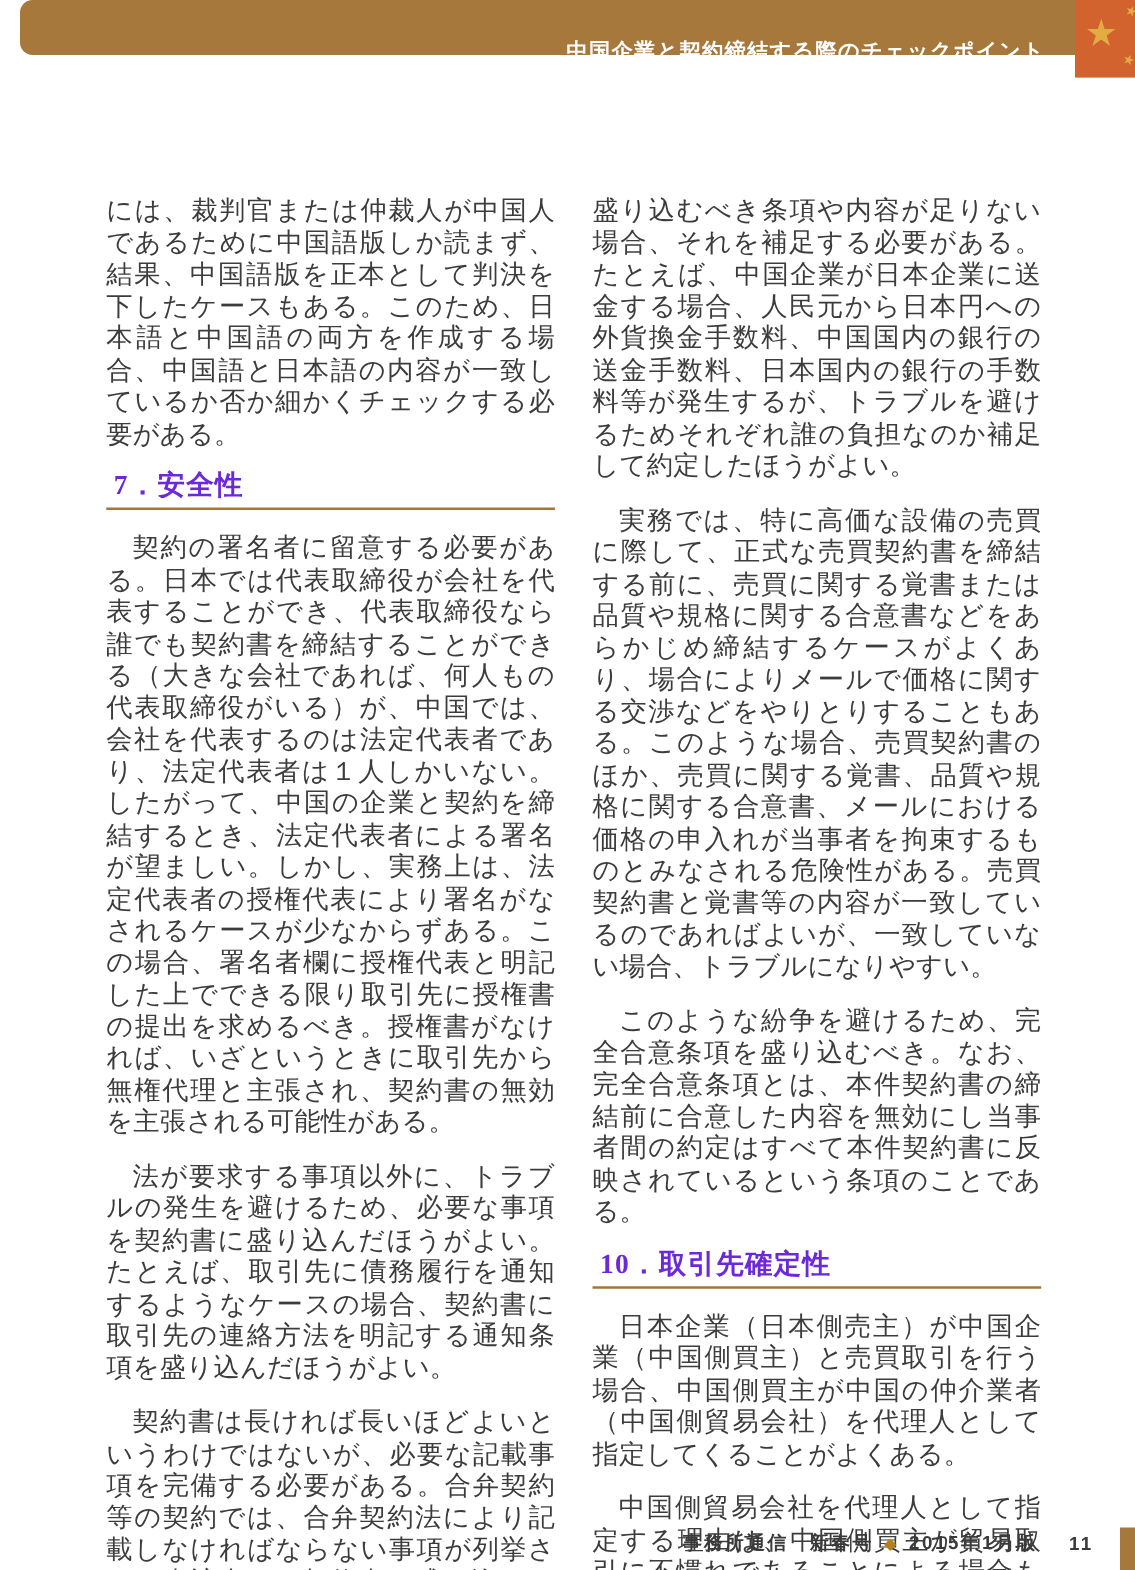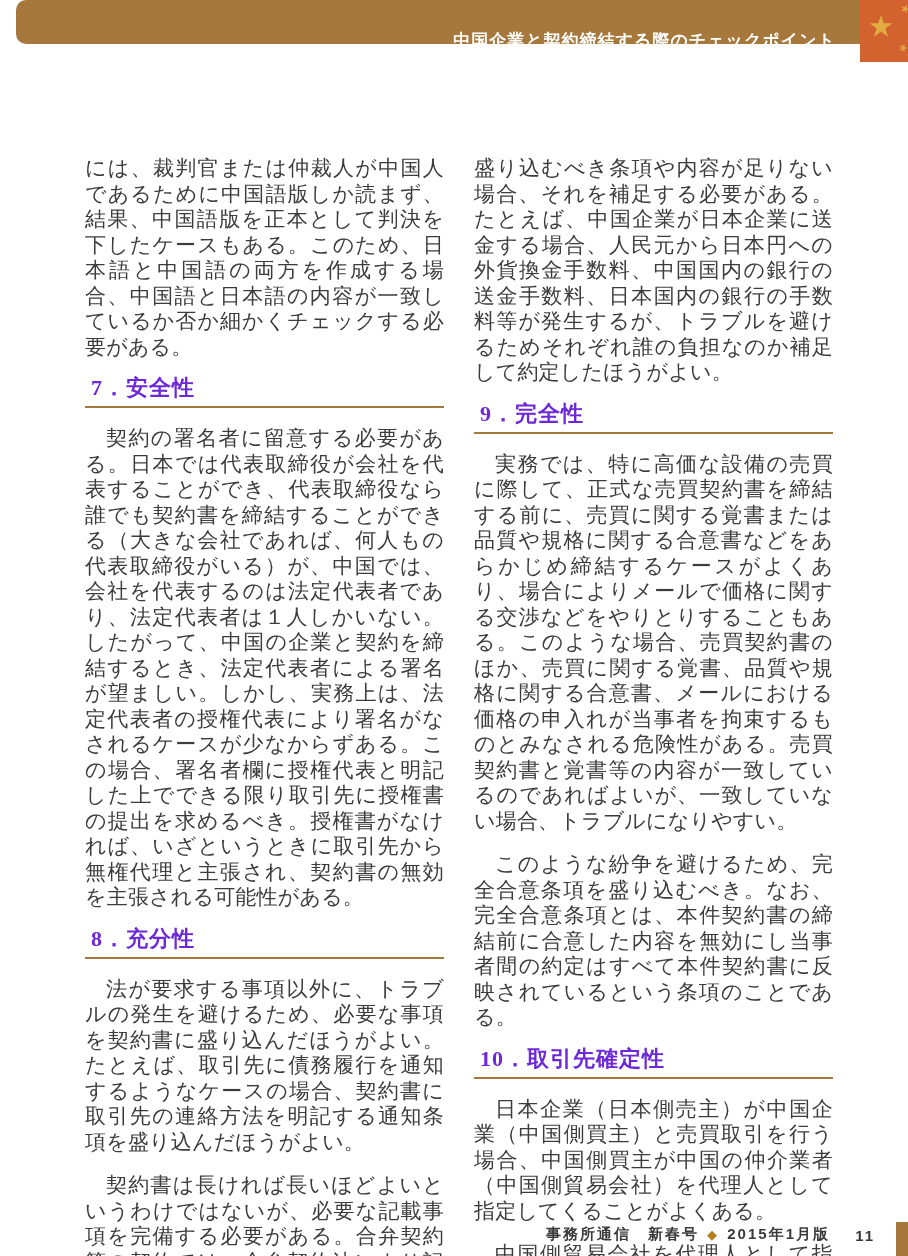--- a/index.html
+++ b/index.html
@@ -89,28 +89,26 @@
         </g>
       </svg>
     </span>
   </header>
 
   <main class="content">
     <section class="col" id="col-left">
         <p class="para">には、裁判官または仲裁人が中国人であるために中国語版しか読まず、結果、中国語版を正本として判決を下したケースもある。このため、日本語と中国語の両方を作成する場合、中国語と日本語の内容が一致しているか否か細かくチェックする必要がある。</p>
         <h2 class="sec-heading">7．安全性</h2>
         <p class="para indent">契約の署名者に留意する必要がある。日本では代表取締役が会社を代表することができ、代表取締役なら誰でも契約書を締結することができる（大きな会社であれば、何人もの代表取締役がいる）が、中国では、会社を代表するのは法定代表者であり、法定代表者は１人しかいない。したがって、中国の企業と契約を締結するとき、法定代表者による署名が望ましい。しかし、実務上は、法定代表者の授権代表により署名がなされるケースが少なからずある。この場合、署名者欄に授権代表と明記した上でできる限り取引先に授権書の提出を求めるべき。授権書がなければ、いざというときに取引先から無権代理と主張され、契約書の無効を主張される可能性がある。</p>
-        <h2 class="sec-heading">8．充分性</h2>
         <p class="para indent">法が要求する事項以外に、トラブルの発生を避けるため、必要な事項を契約書に盛り込んだほうがよい。たとえば、取引先に債務履行を通知するようなケースの場合、契約書に取引先の連絡方法を明記する通知条項を盛り込んだほうがよい。</p>
         <p class="para indent">契約書は長ければ長いほどよいというわけではないが、必要な記載事項を完備する必要がある。合弁契約等の契約では、合弁契約法により記載しなければならない事項が列挙され、当該事項を契約書に盛り込まなければ政府審査認可部門から是正を求められるリスクがある。</p>
         <p class="para indent">実務では、特に取引先から契約案を提出された場合、契約案に盛り込まれた条項のみを確認し自社に不利な内容があれば当該条項を修正するケースが多くあるが、これだけでは充分ではない。契約書案に</p>
       </section>
     <section class="col" id="col-right">
         <p class="para">盛り込むべき条項や内容が足りない場合、それを補足する必要がある。たとえば、中国企業が日本企業に送金する場合、人民元から日本円への外貨換金手数料、中国国内の銀行の送金手数料、日本国内の銀行の手数料等が発生するが、トラブルを避けるためそれぞれ誰の負担なのか補足して約定したほうがよい。</p>
-        <h2 class="sec-heading">9．完全性</h2>
         <p class="para indent">実務では、特に高価な設備の売買に際して、正式な売買契約書を締結する前に、売買に関する覚書または品質や規格に関する合意書などをあらかじめ締結するケースがよくあり、場合によりメールで価格に関する交渉などをやりとりすることもある。このような場合、売買契約書のほか、売買に関する覚書、品質や規格に関する合意書、メールにおける価格の申入れが当事者を拘束するものとみなされる危険性がある。売買契約書と覚書等の内容が一致しているのであればよいが、一致していない場合、トラブルになりやすい。</p>
         <p class="para indent">このような紛争を避けるため、完全合意条項を盛り込むべき。なお、完全合意条項とは、本件契約書の締結前に合意した内容を無効にし当事者間の約定はすべて本件契約書に反映されているという条項のことである。</p>
         <h2 class="sec-heading">10．取引先確定性</h2>
         <p class="para indent">日本企業（日本側売主）が中国企業（中国側買主）と売買取引を行う場合、中国側買主が中国の仲介業者（中国側貿易会社）を代理人として指定してくることがよくある。</p>
         <p class="para indent">中国側貿易会社を代理人として指定する理由は、中国側買主が貿易取引に不慣れであることによる場合もあれば、いままでの商取引の習慣を踏襲することによる場合もある。日本側売主は何気なく了承することが多いが、ここで注意しないと、後日、誰が本当の買主か（中国側買主も中国側貿易会社も自分は買主ではないと言い張る場合がある）を巡って、トラブルが発生するおそれがある。したがって、この場合、買主が誰かを明確に記載した売買契約を締結しなければならない。</p>
       </section>
   </main>
 
   <footer>
     <span class="footer-text"><span>事務所通信　新春号</span> <span class="diamond">◆</span> <span>2015年1月版</span></span>

